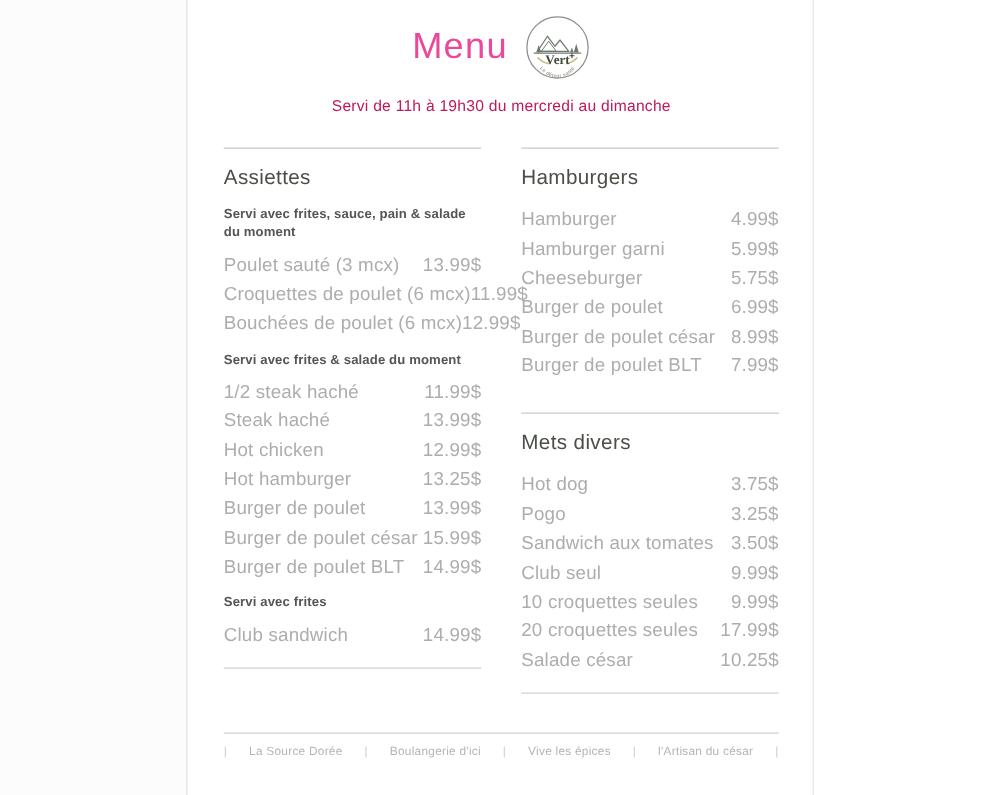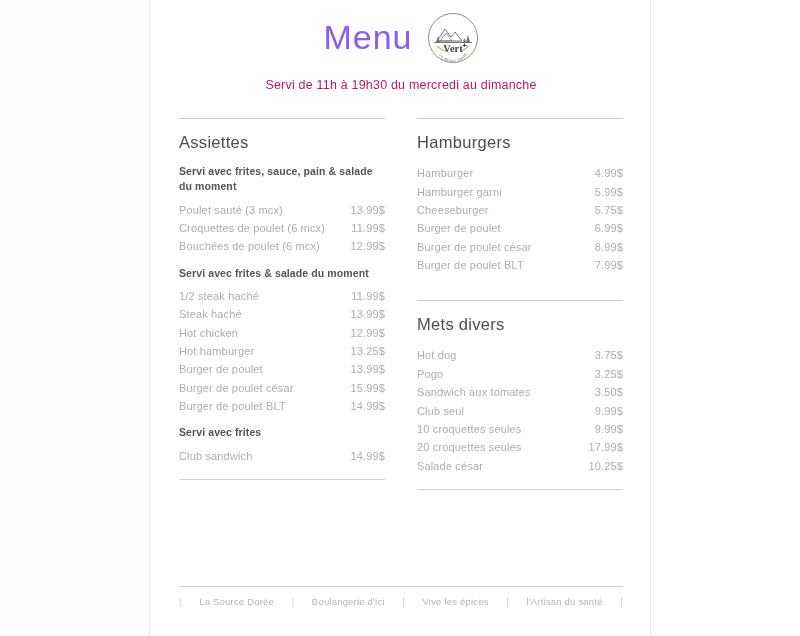--- a/index.html
+++ b/index.html
@@ -63,24 +63,24 @@
     text-align: center;
     padding-top: 12px;
   }
   .title-row {
     display: flex;
     align-items: center;
     justify-content: center;
     gap: 14px;
   }
   .menu-title {
-    font-size: 34px;
+    font-size: 29px;
     font-weight: 400;
     letter-spacing: 1px;
-    color: #8b5cf6;
+    color: #ec4899;
     line-height: 1.1;
   }
   .logo-badge {
     position: relative;
     width: 52px; height: 52px;
     flex: 0 0 52px;
   }
   .logo-badge svg { display: block; }
 
   .subtitle {
@@ -126,21 +126,21 @@
     line-height: 1.45;
     margin: 10px 0 6px 0;
     letter-spacing: .1px;
   }
   .group-note.first { margin-top: 0; }
 
   .item {
     display: flex;
     align-items: baseline;
     justify-content: space-between;
-    font-size: 11px;
+    font-size: 15px;
     color: #adadad;
     padding: 3.2px 0;
     letter-spacing: .15px;
   }
   .item-name { white-space: nowrap; }
   .item-price { white-space: nowrap; }
 
   .section-end-rule {
     height: 1px;
     background: #d2d2d2;
@@ -357,21 +357,21 @@
   <div class="footer">
     <div class="footer-rule"></div>
     <div class="footer-links">
       <span class="footer-sep">|</span>
       <span class="footer-link">La Source Dorée</span>
       <span class="footer-sep">|</span>
       <span class="footer-link">Boulangerie d'ici</span>
       <span class="footer-sep">|</span>
       <span class="footer-link">Vive les épices</span>
       <span class="footer-sep">|</span>
-      <span class="footer-link">l'Artisan du santé</span>
+      <span class="footer-link">l'Artisan du césar</span>
       <span class="footer-sep">|</span>
     </div>
   </div>
 
   <div class="scrollbar-track">
     
   </div>
 
 </div>
 

